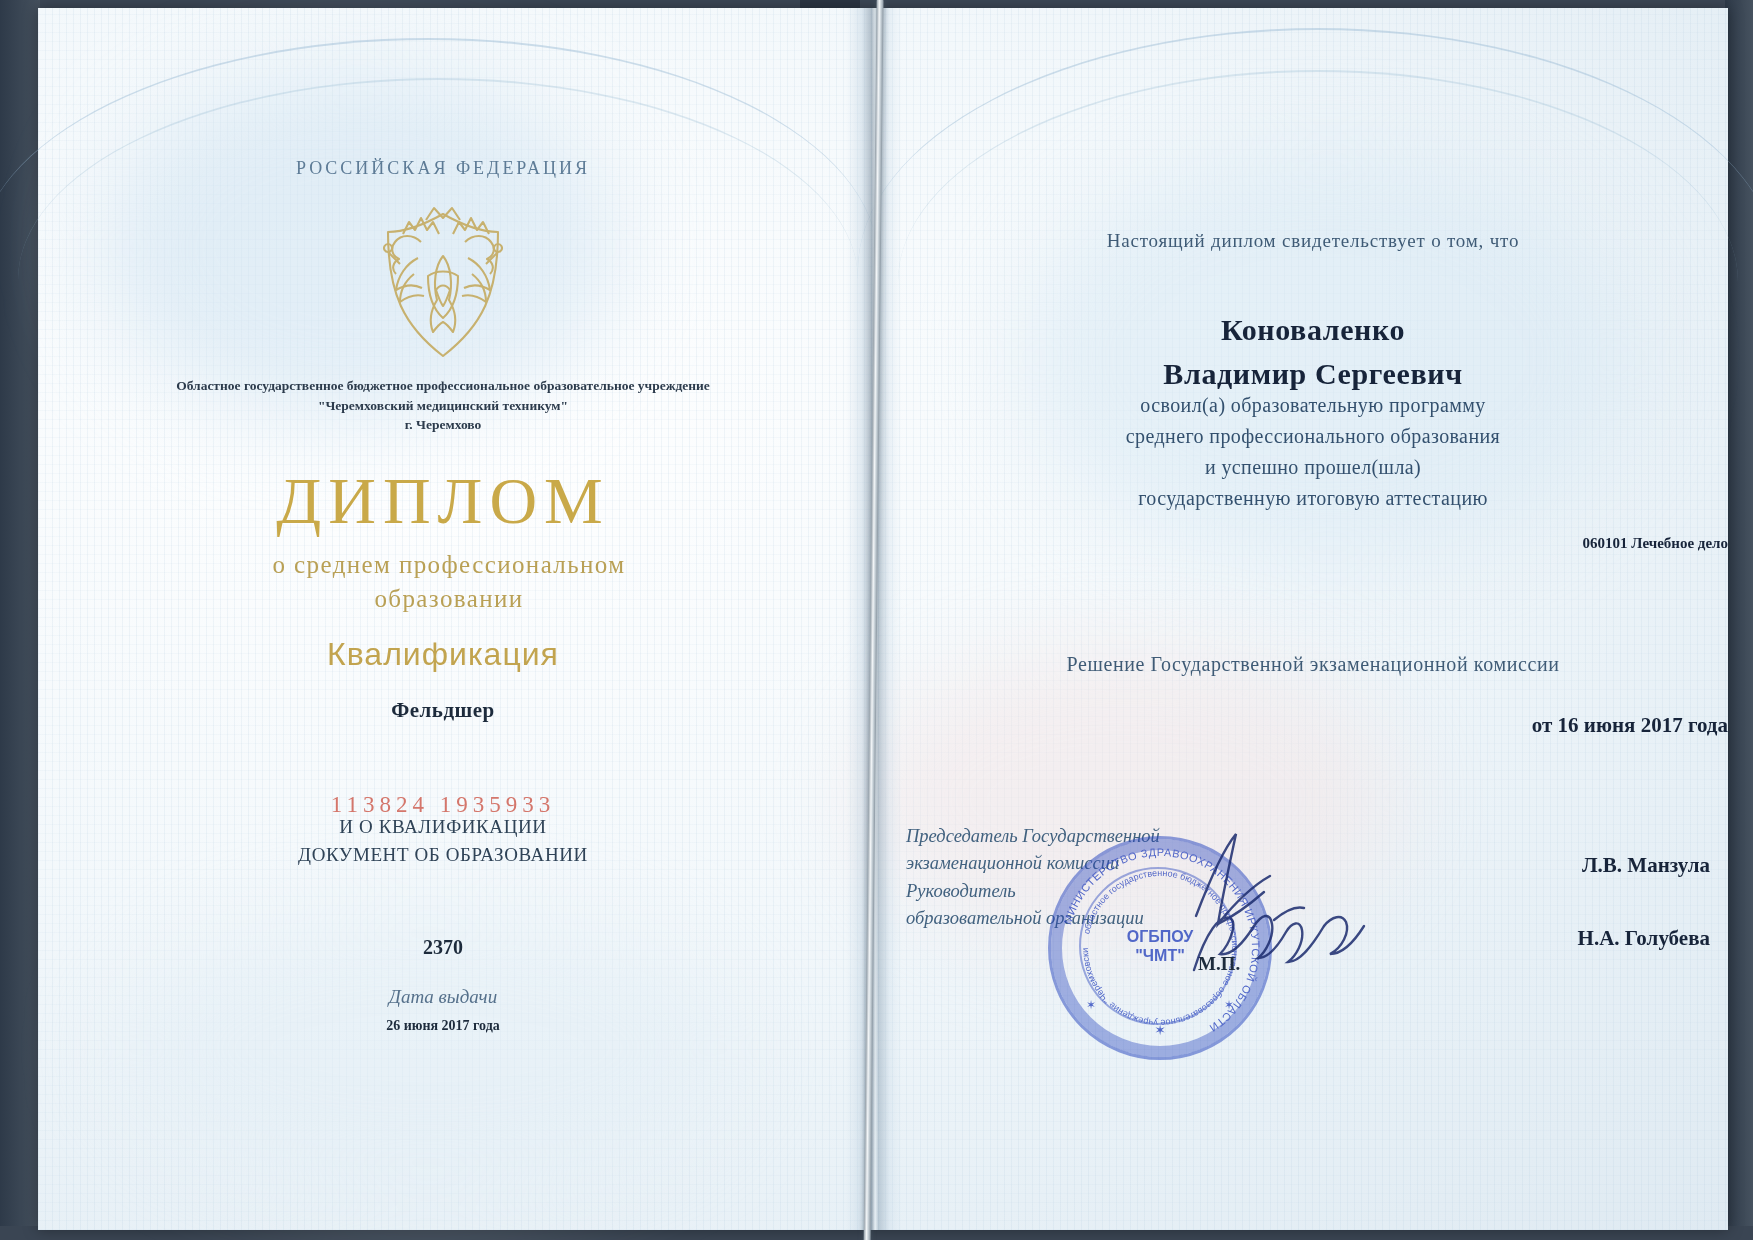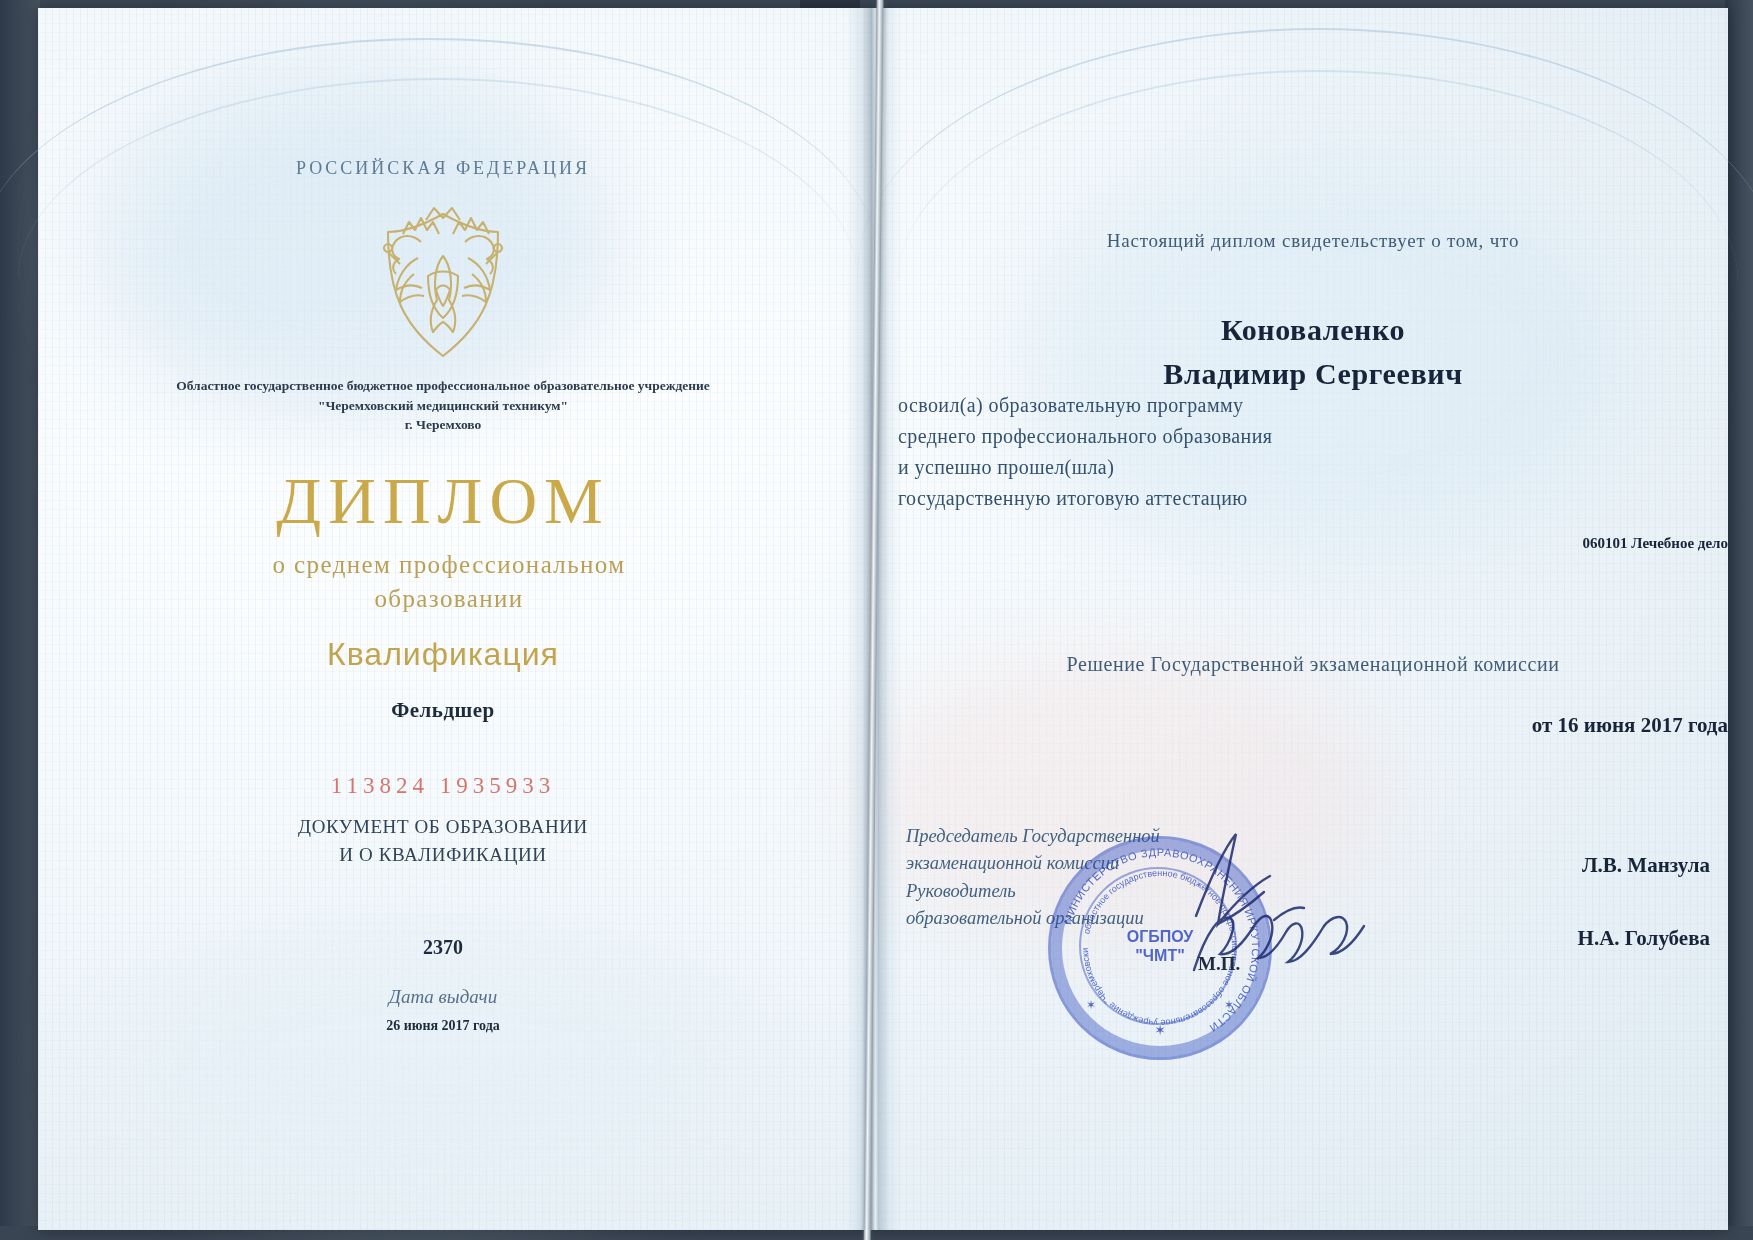--- a/index.html
+++ b/index.html
@@ -196,21 +196,21 @@
     text-align: center;
     font-size: 21px;
     font-weight: bold;
     color: #1d2b3c;
     letter-spacing: .5px;
     font-family: "Liberation Serif", serif;
   }
 
   .l-serial {
     position: absolute;
-    top: 765px; left: 0; right: 0;
+    top: 784px; left: 0; right: 0;
     text-align: center;
     font-size: 23px;
     letter-spacing: 5px;
     color: #d4766b;
     font-family: "Liberation Serif", serif;
   }
   .l-doctype {
     position: absolute;
     top: 805px; left: 0; right: 0;
     text-align: center;
@@ -275,20 +275,21 @@
     font-size: 30px;
     font-weight: bold;
     line-height: 1.45;
     color: #17243a;
     letter-spacing: .6px;
     font-family: "Liberation Serif", serif;
   }
   .r-program {
     position: absolute;
     top: 382px; left: 0; right: 0;
+    text-align: center;
     font-size: 20px;
     line-height: 1.55;
     color: #33506e;
     letter-spacing: .4px;
     font-family: "Liberation Serif", serif;
   }
   .r-spec {
     position: absolute;
     top: 527px; left: 0; right: 0;
     text-align: right;
@@ -471,22 +472,22 @@
         <div>о среднем профессиональном</div>
         <div>образовании</div>
       </div>
 
       <div class="l-qual-label">Квалификация</div>
       <div class="l-qual-value">Фельдшер</div>
 
       <div class="l-serial">113824  1935933</div>
 
       <div class="l-doctype">
+        <div>И О КВАЛИФИКАЦИИ</div>
         <div>ДОКУМЕНТ ОБ ОБРАЗОВАНИИ</div>
-        <div>И О КВАЛИФИКАЦИИ</div>
       </div>
 
       <div class="l-regnum-value">2370</div>
 
       <div class="l-date-label">Дата выдачи</div>
       <div class="l-date-value">26 июня 2017 года</div>
     </div>
 
     <div class="page right">
 

